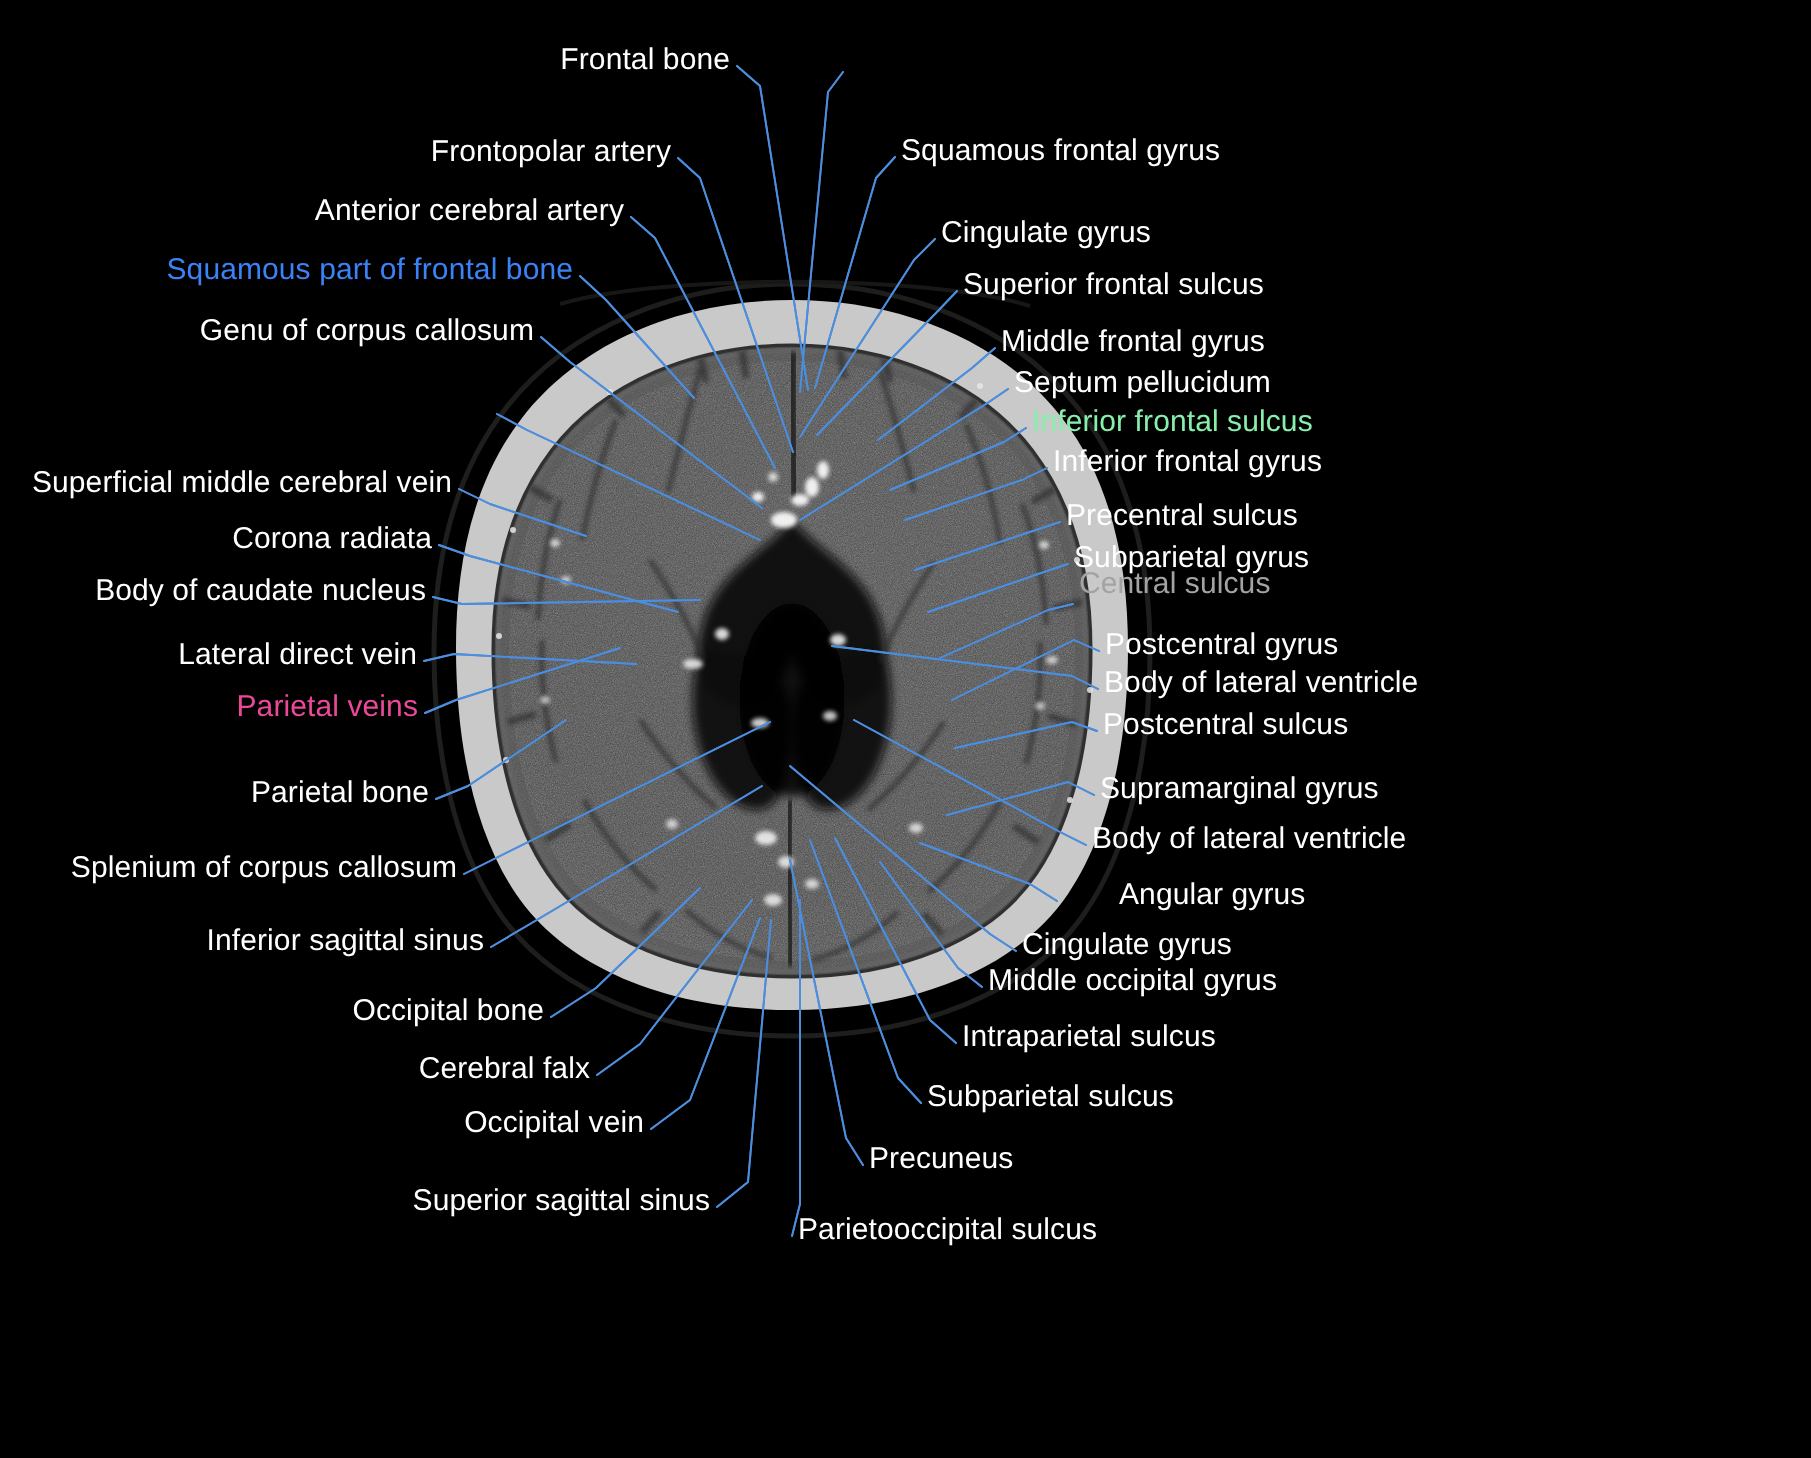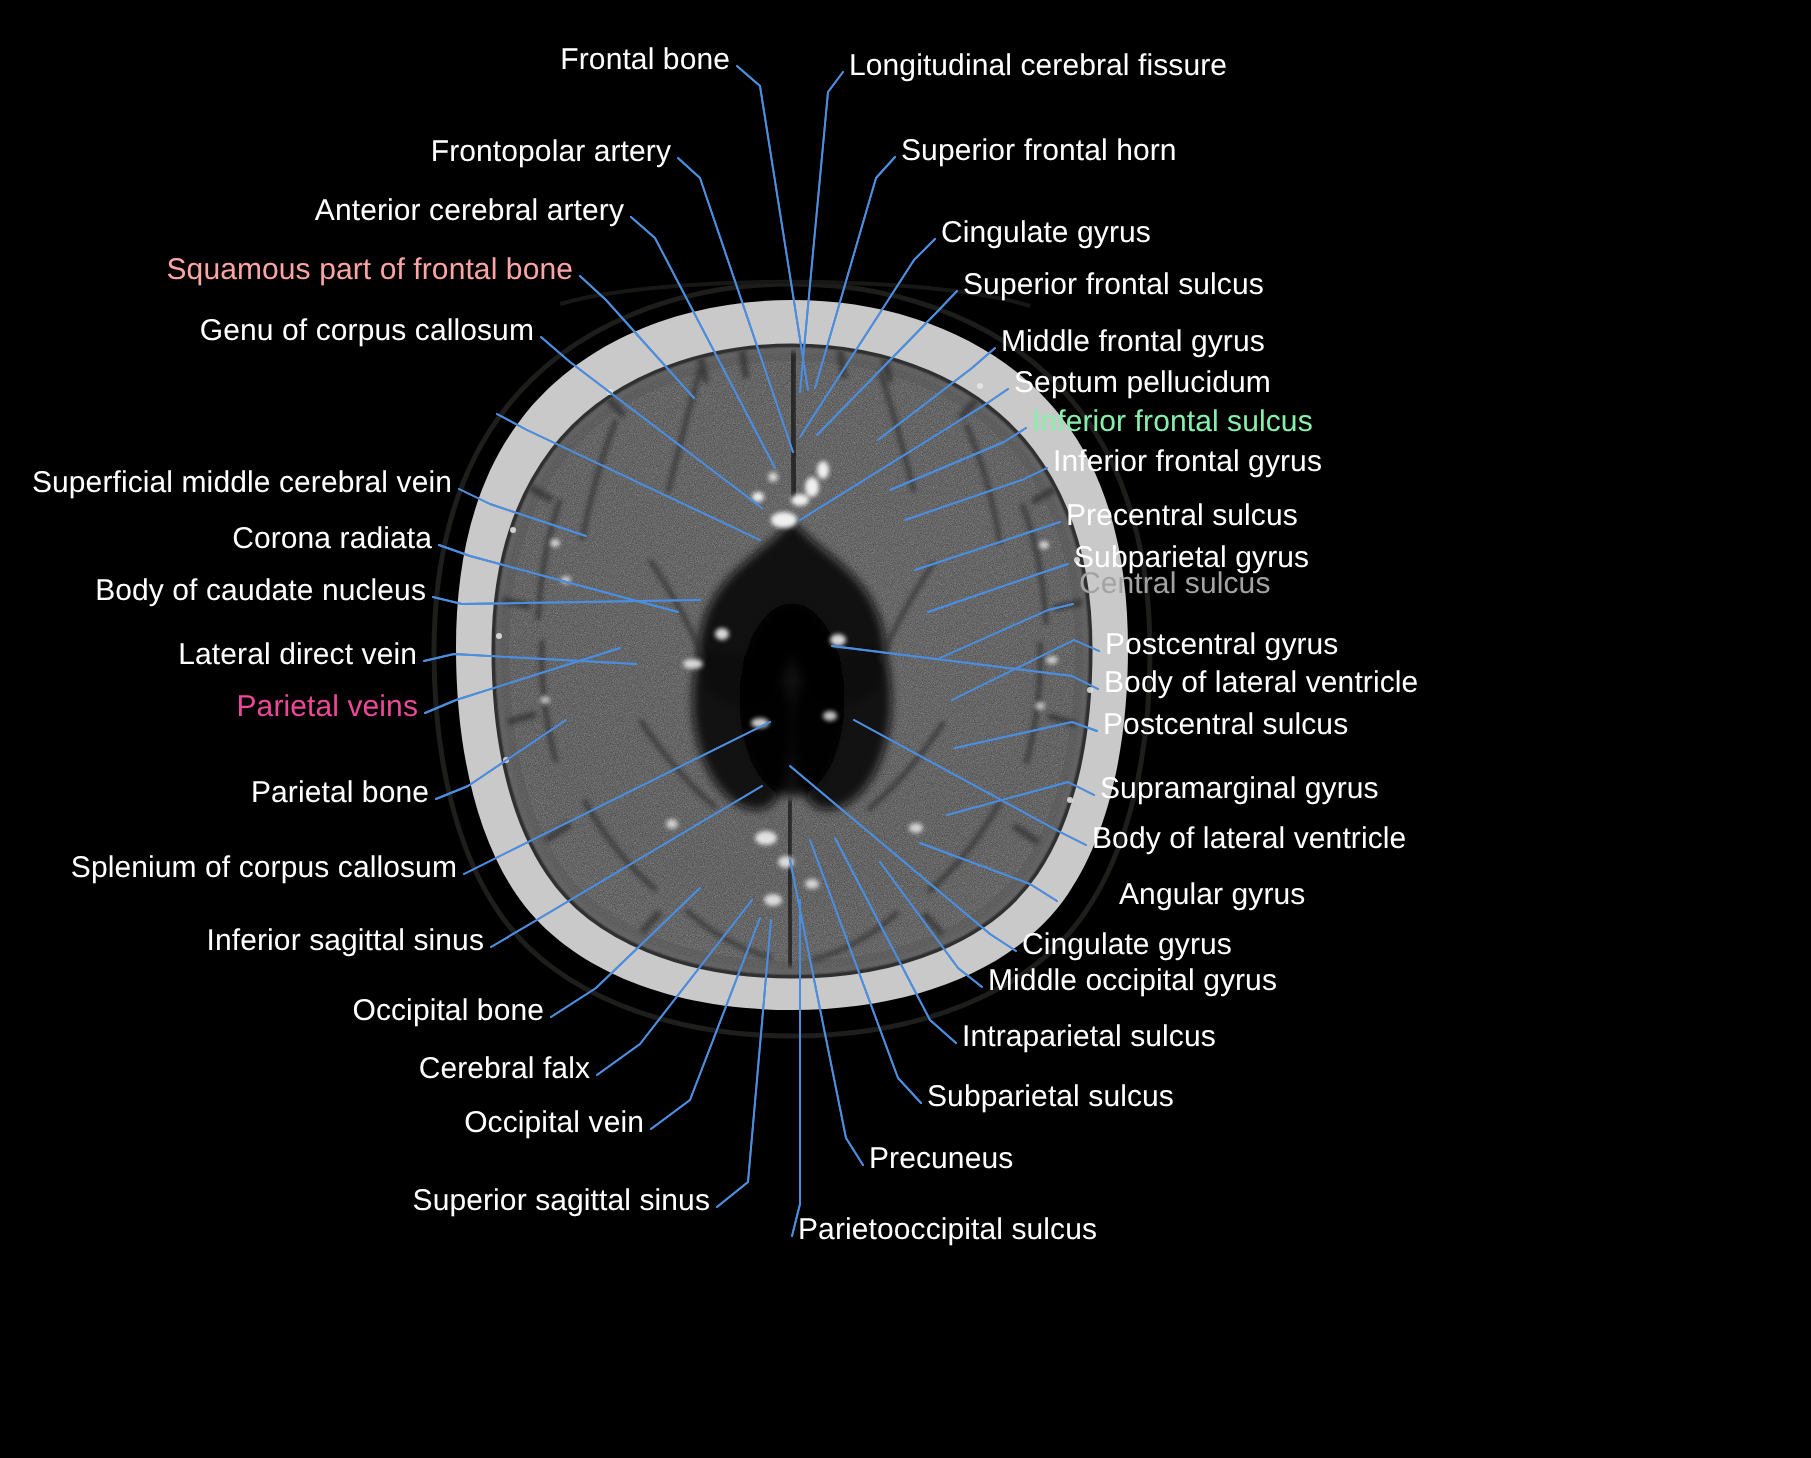--- a/index.html
+++ b/index.html
@@ -313,26 +313,25 @@
       <path d="M 863 1165 L 846 1138 L 790 860" fill="none" stroke="#5478bd" stroke-width="1.9" stroke-linecap="round" stroke-linejoin="round" clip-path="none" opacity="0.95"></path>
       <path d="M 863 1165 L 846 1138 L 790 860" fill="none" stroke="#4a8fe0" stroke-width="1.9" stroke-linecap="round" stroke-linejoin="round"></path>
       <path d="M 717 1207 L 748 1182 L 771 920" fill="none" stroke="#5478bd" stroke-width="1.9" stroke-linecap="round" stroke-linejoin="round" clip-path="none" opacity="0.95"></path>
       <path d="M 717 1207 L 748 1182 L 771 920" fill="none" stroke="#4a8fe0" stroke-width="1.9" stroke-linecap="round" stroke-linejoin="round"></path>
       <path d="M 792 1236 L 800 1204 L 800 900" fill="none" stroke="#5478bd" stroke-width="1.9" stroke-linecap="round" stroke-linejoin="round" clip-path="none" opacity="0.95"></path>
       <path d="M 792 1236 L 800 1204 L 800 900" fill="none" stroke="#4a8fe0" stroke-width="1.9" stroke-linecap="round" stroke-linejoin="round"></path>
     </svg>
 
   <div id="labels">
       <div class="lbl l" style="left: 730px; top: 60px; color: rgb(255, 255, 255);">Frontal bone</div>
-      <div class="lbl r" style="left: 849px; top: 66px; color: rgb(255, 255, 255);">Longitudinal cerebral fissure</div>
       <div class="lbl l" style="left: 671px; top: 152px; color: rgb(255, 255, 255);">Frontopolar artery</div>
-      <div class="lbl r" style="left: 901px; top: 151px; color: rgb(255, 255, 255);">Superior frontal horn</div>
+      <div class="lbl r" style="left: 901px; top: 151px; color: rgb(255, 255, 255);">Squamous frontal gyrus</div>
       <div class="lbl l" style="left: 624px; top: 211px; color: rgb(255, 255, 255);">Anterior cerebral artery</div>
       <div class="lbl r" style="left: 941px; top: 233px; color: rgb(255, 255, 255);">Cingulate gyrus</div>
-      <div class="lbl l" style="left: 573px; top: 270px; color: #fca5a5;">Squamous part of frontal bone</div>
+      <div class="lbl l" style="left: 573px; top: 270px; color: #3b82f6;">Squamous part of frontal bone</div>
       <div class="lbl r" style="left: 963px; top: 285px; color: rgb(255, 255, 255);">Superior frontal sulcus</div>
       <div class="lbl l" style="left: 534px; top: 331px; color: rgb(255, 255, 255);">Genu of corpus callosum</div>
       <div class="lbl r" style="left: 1001px; top: 342px; color: rgb(255, 255, 255);">Middle frontal gyrus</div>
       <div class="lbl r" style="left: 1014px; top: 383px; color: rgb(255, 255, 255);">Septum pellucidum</div>
       <div class="lbl r" style="left: 1032px; top: 422px; color: #86efac;">Inferior frontal sulcus</div>
       <div class="lbl r" style="left: 1053px; top: 462px; color: rgb(255, 255, 255);">Inferior frontal gyrus</div>
       <div class="lbl l" style="left: 452px; top: 483px; color: rgb(255, 255, 255);">Superficial middle cerebral vein</div>
       <div class="lbl r" style="left: 1066px; top: 516px; color: rgb(255, 255, 255);">Precentral sulcus</div>
       <div class="lbl l" style="left: 432px; top: 539px; color: rgb(255, 255, 255);">Corona radiata</div>
       <div class="lbl r" style="left: 1074px; top: 558px; color: rgb(255, 255, 255);">Subparietal gyrus</div>

